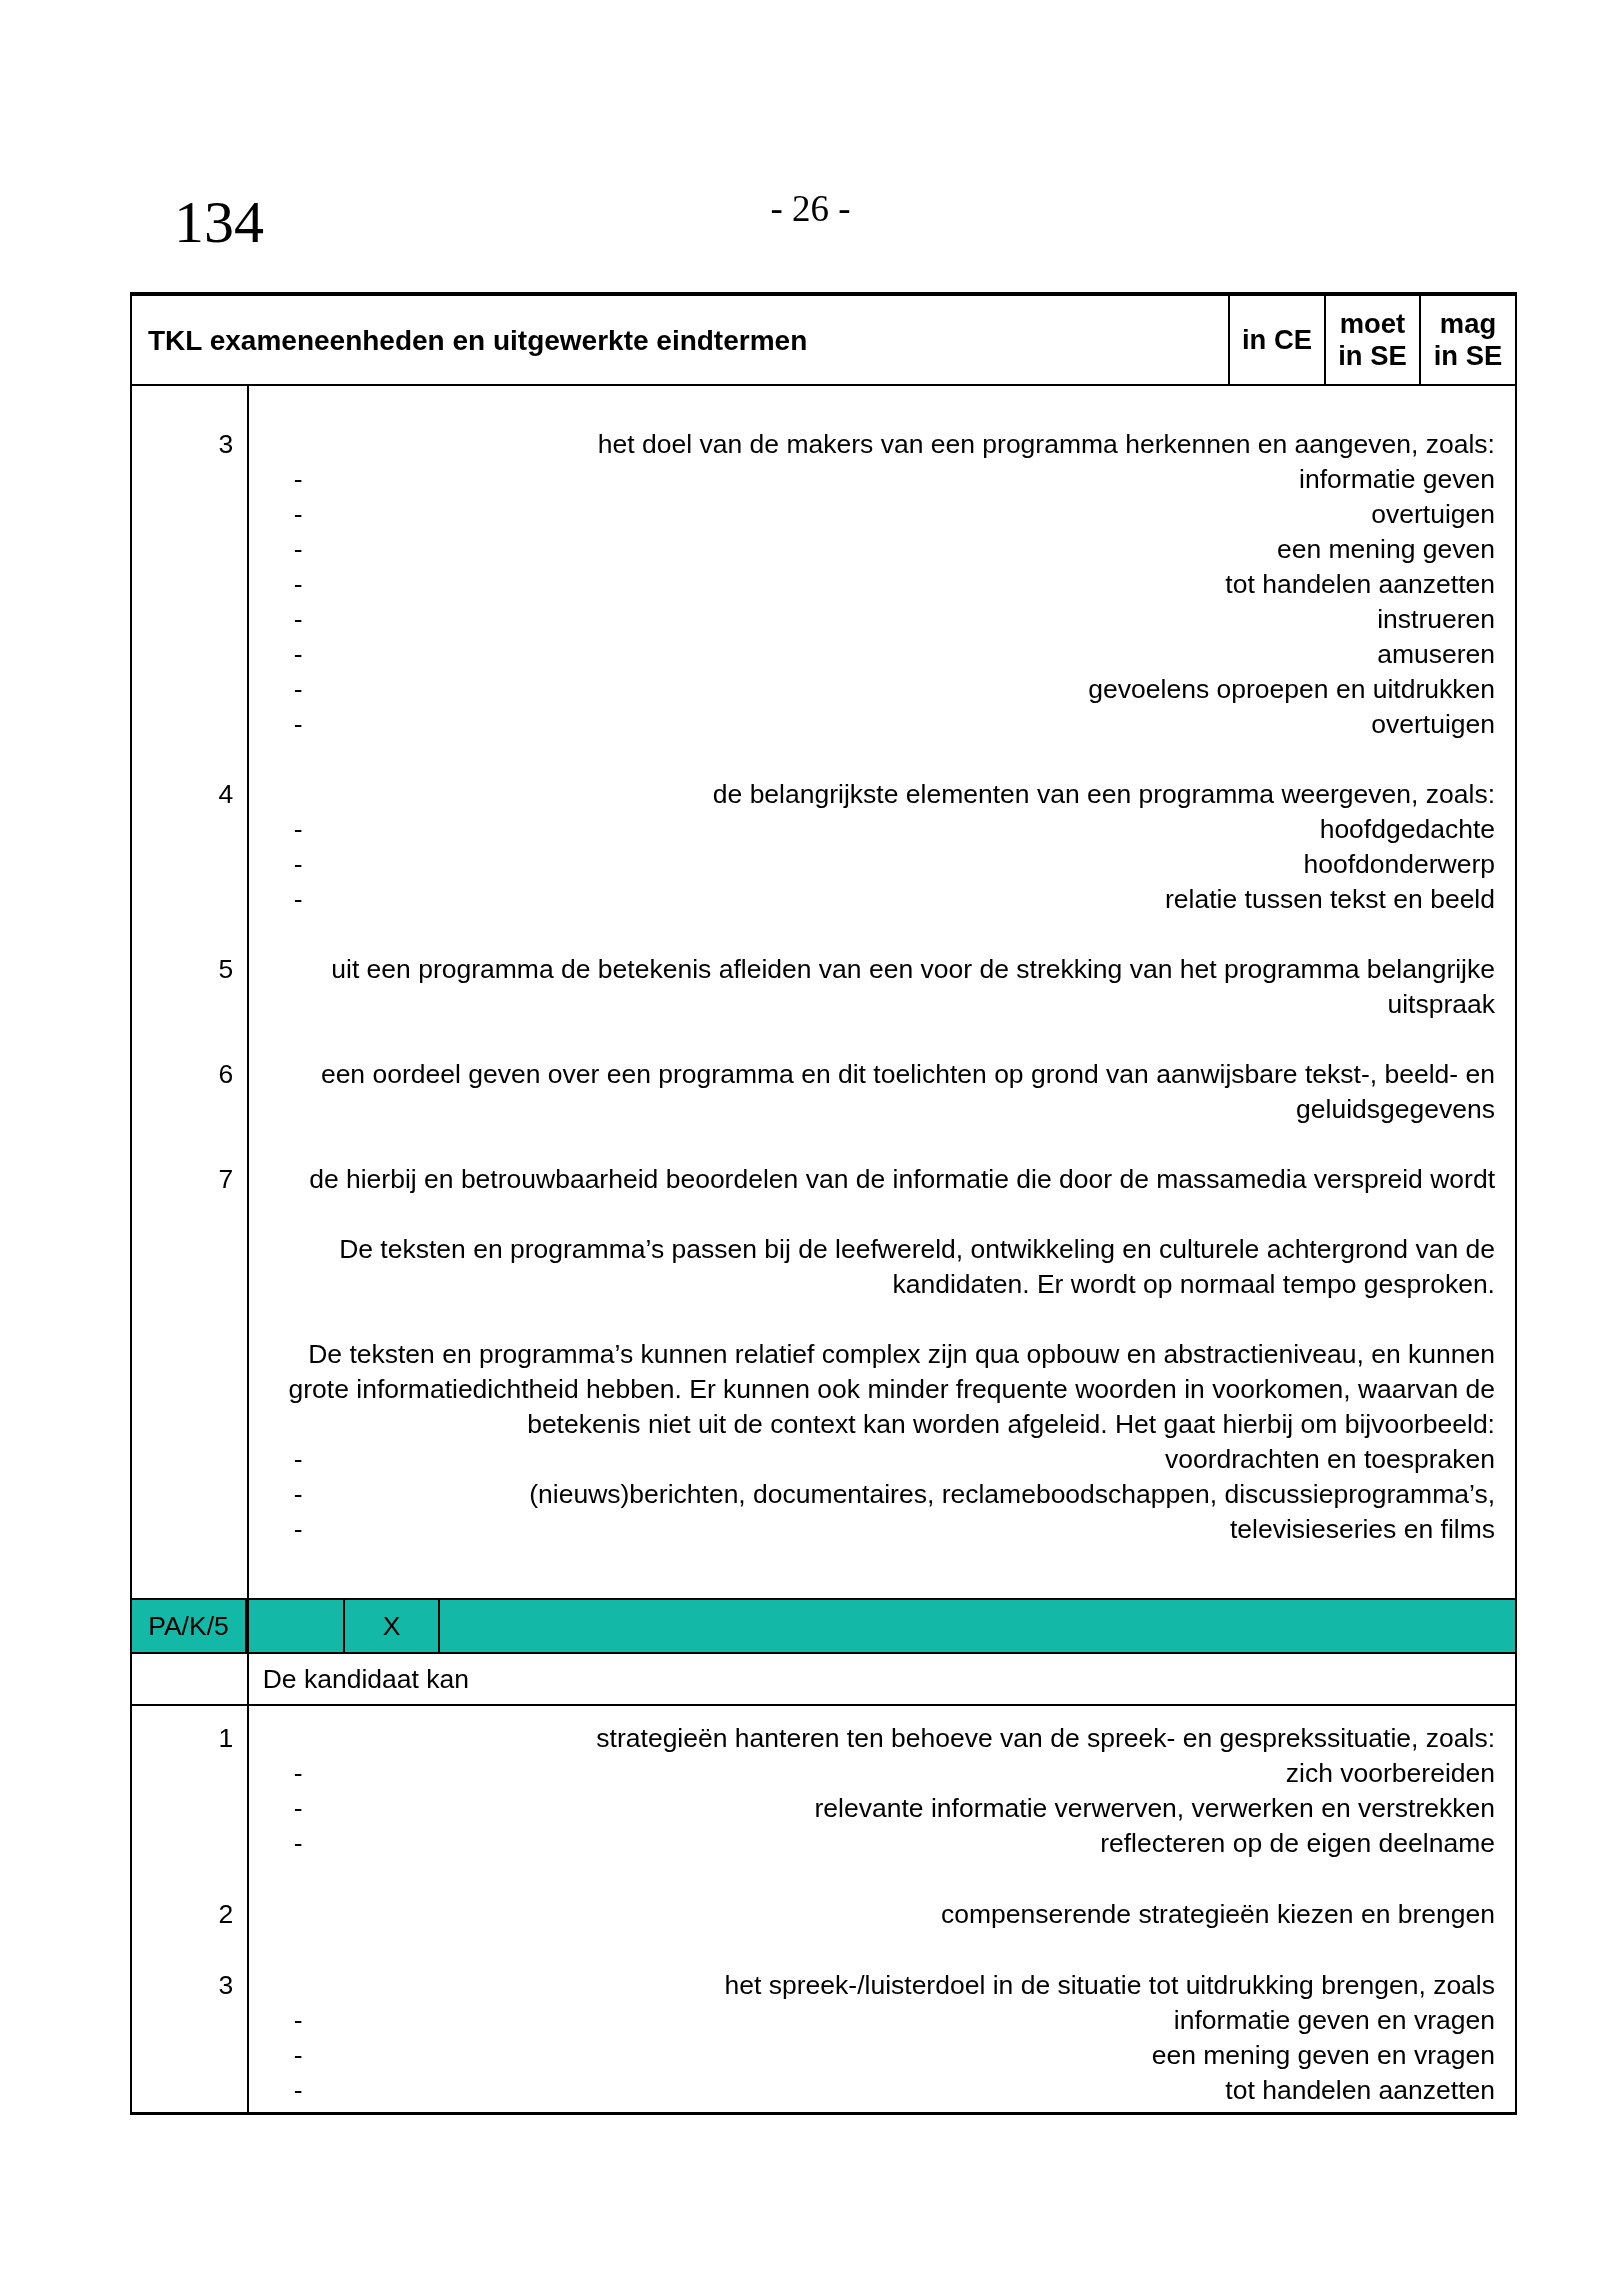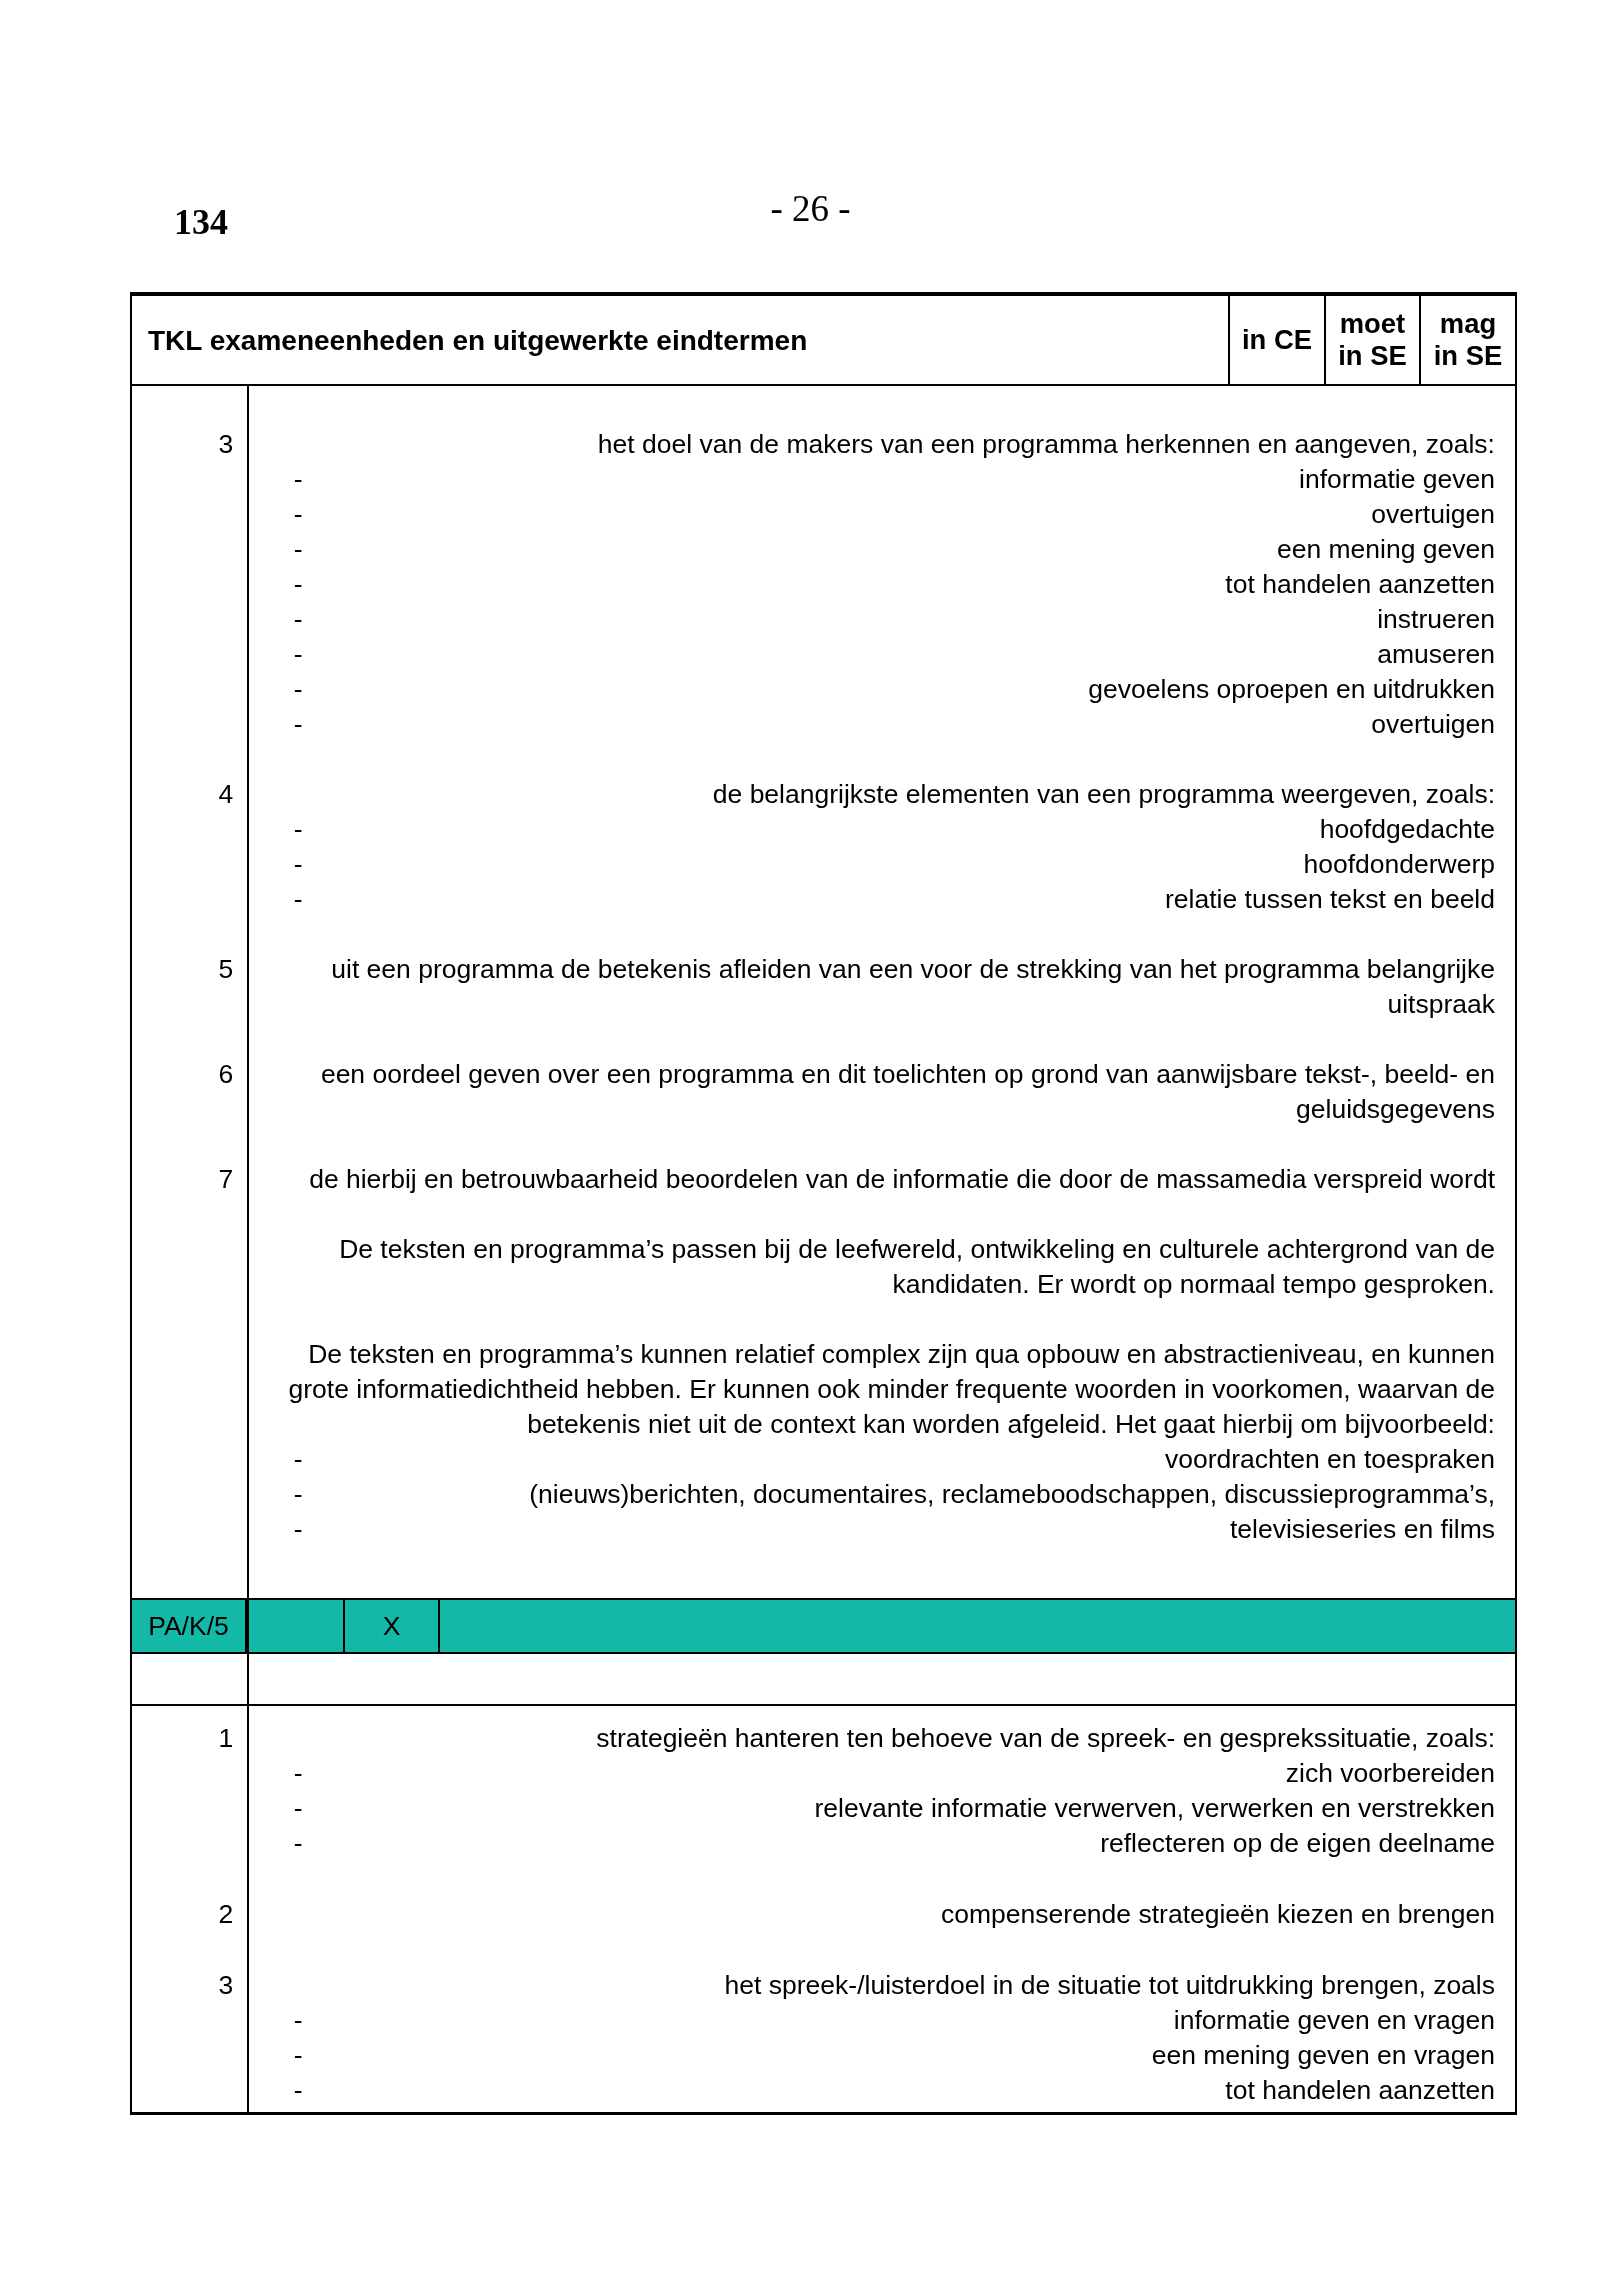--- a/index.html
+++ b/index.html
@@ -5,21 +5,21 @@
   * { margin:0; padding:0; box-sizing:border-box; }
   html,body { background:#ffffff; }
   body {
     width:1621px; height:2293px; position:relative;
     font-family:"Liberation Sans", sans-serif;
     color:#000;
   }
   .page-num-left {
     position:absolute; left:174px; top:200px;
     font-family:"Liberation Serif", serif;
-    font-weight:bold; font-size:36px; line-height:44px;
+    font-weight:normal; font-size:60px; line-height:44px;
   }
   .page-num-center {
     position:absolute; left:0; top:194px; width:1621px;
     text-align:center;
     font-family:"Liberation Serif", serif;
     font-size:37px; line-height:29px;
   }
   .doc-table {
     position:absolute; left:130px; top:292px; width:1387px;
     border-left:2px solid #000; border-right:2px solid #000;
@@ -124,20 +124,21 @@
   <div class="row section-row">
     <div class="s-code">PA/K/5</div>
     <div class="s-cell s-ce"></div>
     <div class="s-cell s-moet">X</div>
     <div class="s-cell s-mag"></div>
   </div>
 
   <div class="row intro-row">
     <div class="num-divider"></div>
     <div class="item-num"></div>
+    <div class="intro-text">De kandidaat kan</div>
   </div>
 
   <div class="body-row body-row2" id="section2">
     <div class="num-divider"></div>
   <div class="item mt-first2">
         <div class="item-num">1</div>
         <div class="item-body"><div>strategieën hanteren ten behoeve van de spreek- en gesprekssituatie, zoals:</div><div class="bullet"><span class="dash">-</span><span class="btxt">zich voorbereiden</span></div><div class="bullet"><span class="dash">-</span><span class="btxt">relevante informatie verwerven, verwerken en verstrekken</span></div><div class="bullet"><span class="dash">-</span><span class="btxt">reflecteren op de eigen deelname</span></div></div>
       </div>
       <div class="item mt-item2">
         <div class="item-num">2</div>

